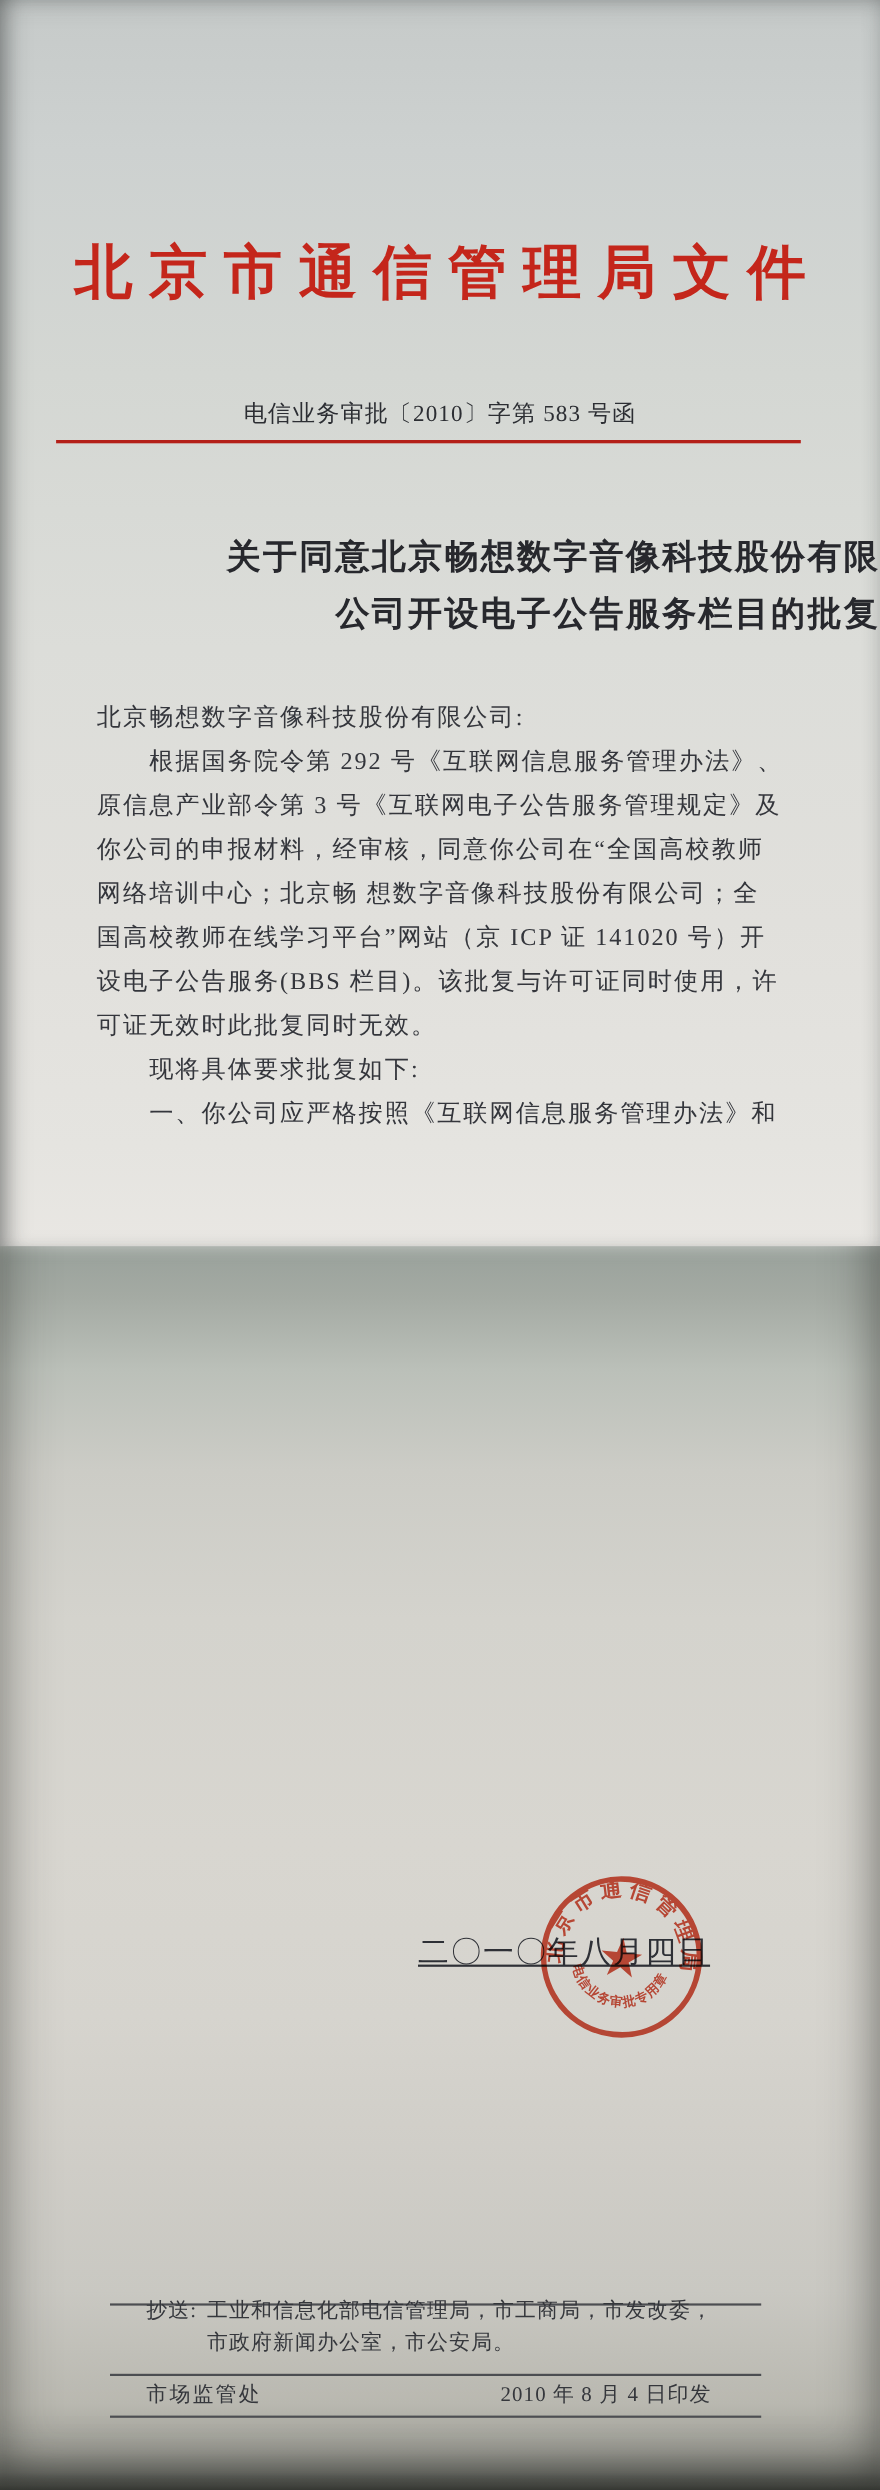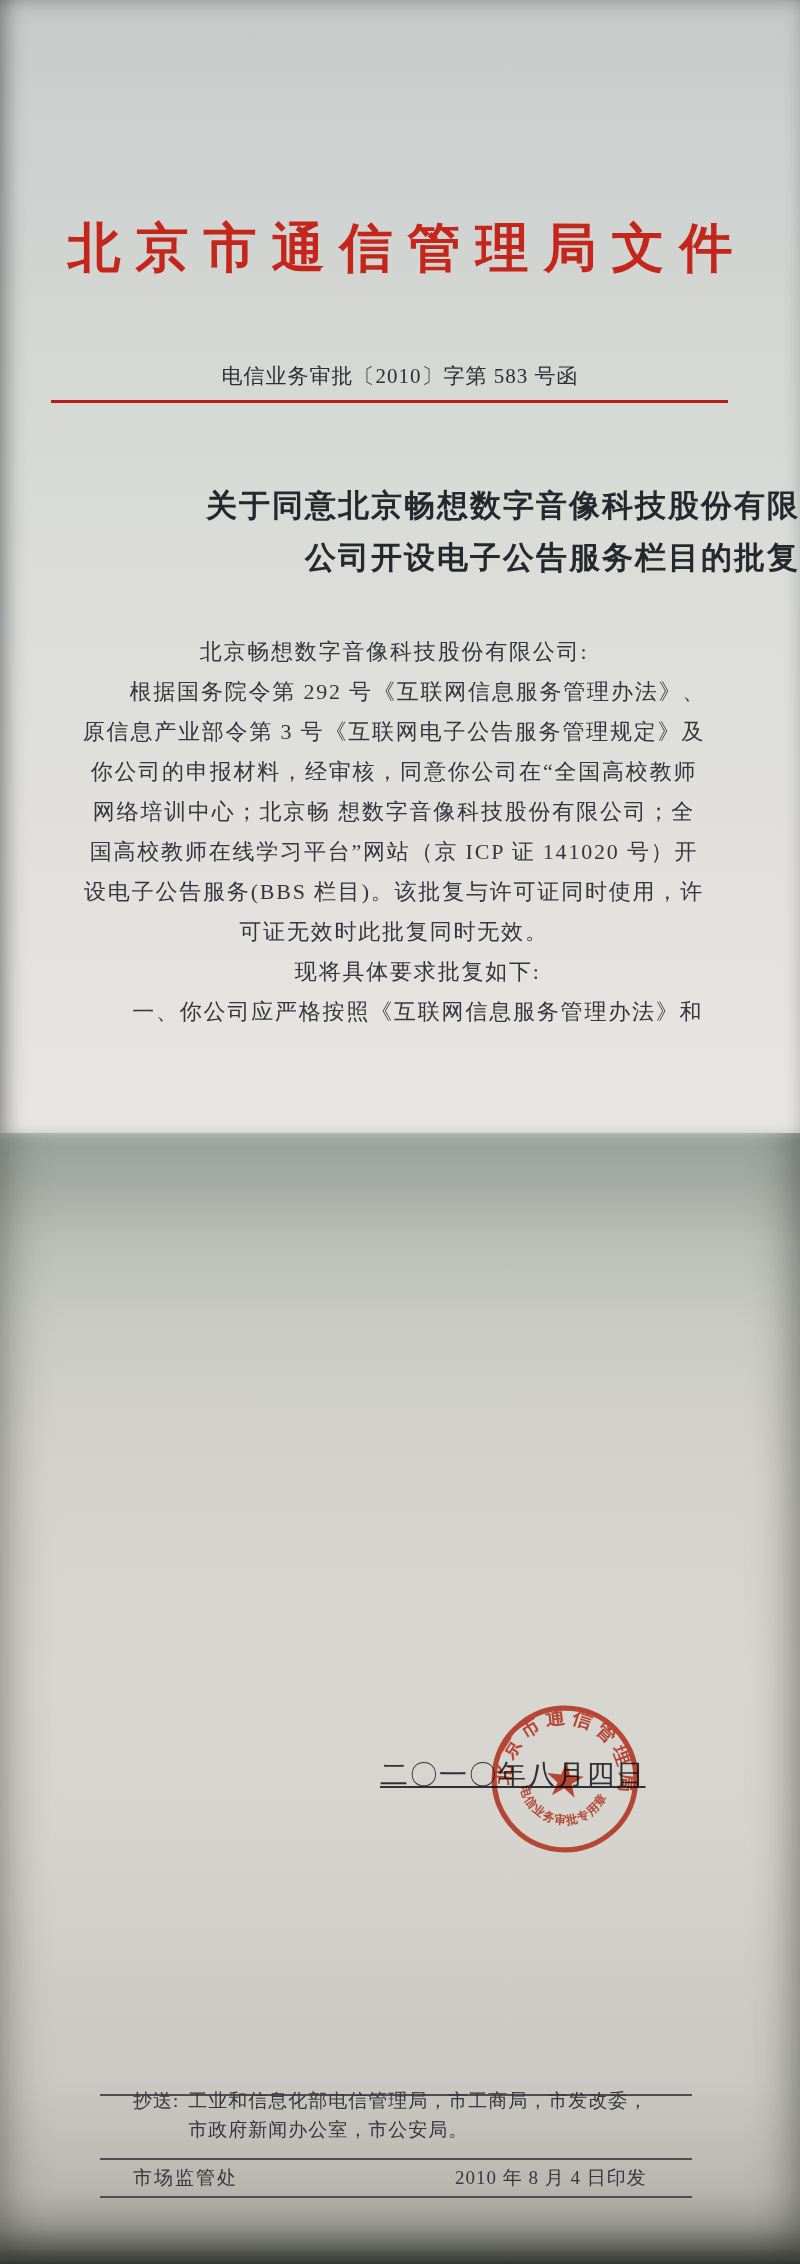--- a/index.html
+++ b/index.html
@@ -29,22 +29,22 @@
     text-align:center; font-size:21px; line-height:36px; letter-spacing:1px; color:#2c2e33;
   }
   .redline { position:absolute; top:400px; left:51px; width:677px; height:3px; background:#b42019; }
   .title {
     position:absolute; top:480px; left:0; width:100%; margin:0;
     text-align:right; font-size:31px; line-height:52px; font-weight:700;
     letter-spacing:2px; color:#27282d;
   }
   .title span { display:block; }
   .bodytext {
-    position:absolute; left:76px; width:636px;
-    font-size:22px; letter-spacing:1.8px; color:#34363c;text-align:center;
+    position:absolute; left:88px; width:636px;
+    font-size:22px; letter-spacing:1.8px; color:#34363c;
   }
   .body1 { top:632px; line-height:40px; }
   .preline { white-space:pre-line; }
   .date {
     position:absolute; left:380px; top:1756px; z-index:1;
     font-size:28px; letter-spacing:1.5px; color:#2e3036;text-decoration:underline;
   }
   .stamp {
     position:absolute; left:487px; top:1701px; width:156px; height:156px; z-index:2;
     transform:rotate(6deg); mix-blend-mode:multiply; opacity:.92;

